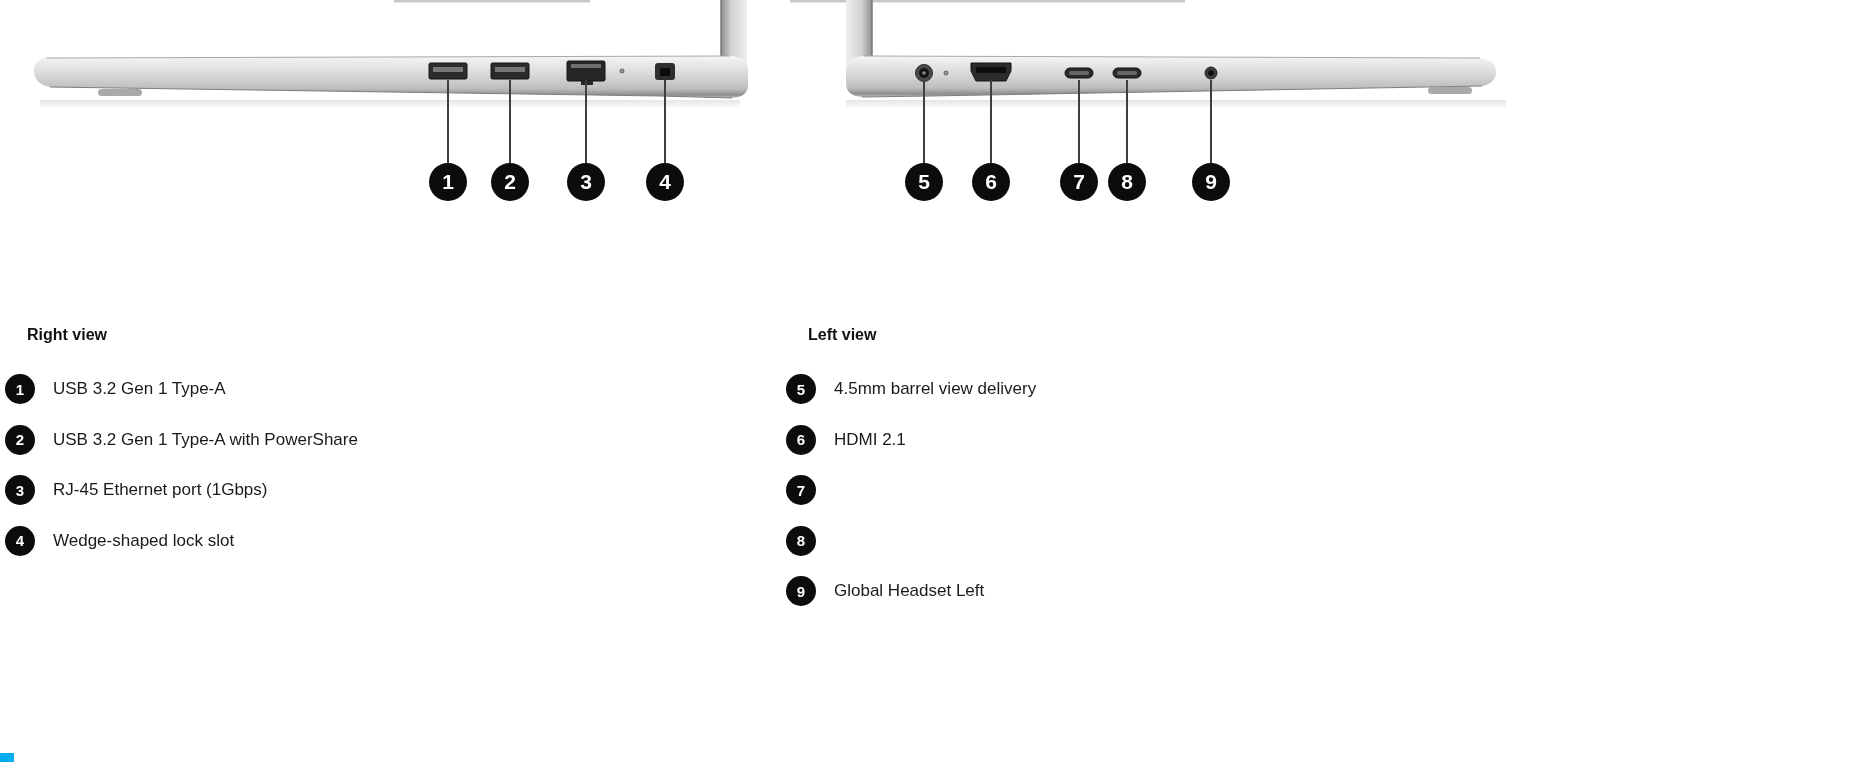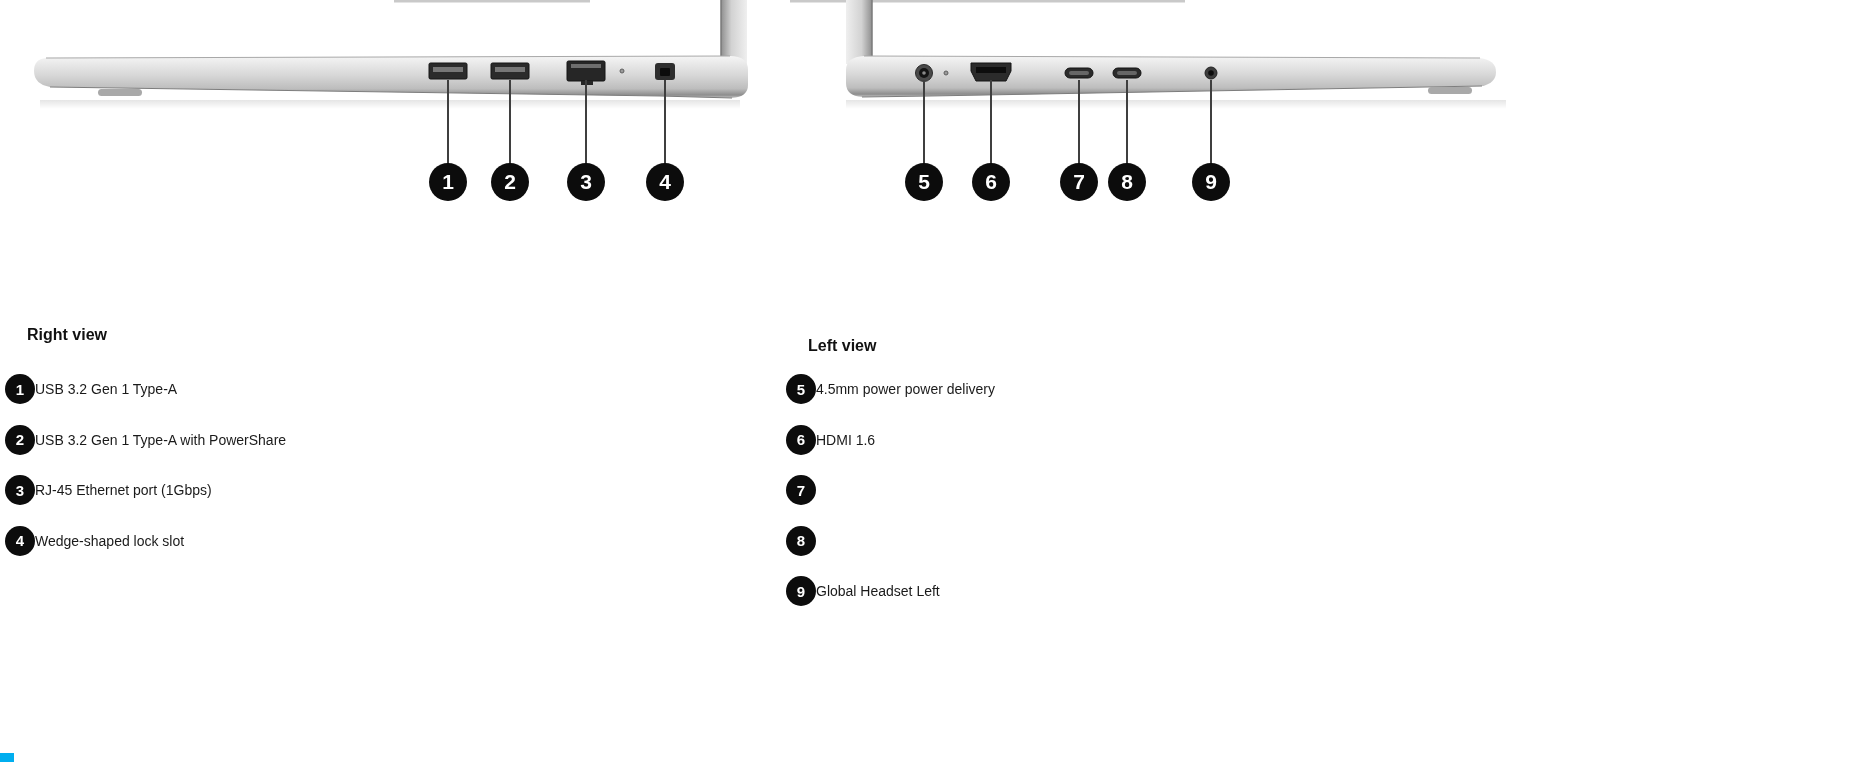--- a/index.html
+++ b/index.html
@@ -16,21 +16,21 @@
     font-size:21px; font-weight:bold;
   }
   .legend-title { position:absolute; font-size:16px; font-weight:700; color:#111111; }
   .legend-list { position:absolute; }
   .legend-row { display:flex; align-items:center; height:50.5px; }
   .badge {
     flex:0 0 30px; width:30px; height:30px; border-radius:50%;
     background:#0c0c0c; color:#ffffff; display:flex; align-items:center; justify-content:center;
     font-size:15px; font-weight:700;
   }
-  .legend-label { font-size:14px; color:#1a1a1a; white-space:nowrap; }
+  .legend-label { margin-left:18px; font-size:17px; color:#1a1a1a; white-space:nowrap; }
   .corner-mark { position:absolute; left:0; bottom:0; width:14px; height:9px; background:#00aeef; }
 </style>
 </head>
 <body>
 
 <div class="canvas">
 
   <svg class="laptop" style="left:20px; width:745px; height:112px;" viewBox="0 0 745 112">
     <defs>
       <linearGradient id="bodyL" x1="0" y1="0" x2="0" y2="1">
@@ -178,29 +178,29 @@
     <div class="legend-row">
       <span class="badge">3</span>
       <span class="legend-label">RJ-45 Ethernet port (1Gbps)</span>
     </div>
     <div class="legend-row">
       <span class="badge">4</span>
       <span class="legend-label">Wedge-shaped lock slot</span>
     </div>
   </div>
 
-  <h2 class="legend-title" style="left:808px; top:326px;margin-top:11px;">Left view</h2>
+  <h2 class="legend-title" style="left:808px; top:326px;">Left view</h2>
   <div class="legend-list" style="left:786px; top:364px;">
     <div class="legend-row">
       <span class="badge">5</span>
-      <span class="legend-label">4.5mm power power delivery</span>
+      <span class="legend-label">4.5mm barrel view delivery</span>
     </div>
     <div class="legend-row">
       <span class="badge">6</span>
-      <span class="legend-label">HDMI 1.6</span>
+      <span class="legend-label">HDMI 2.1</span>
     </div>
     <div class="legend-row">
       <span class="badge">7</span>
     </div>
     <div class="legend-row">
       <span class="badge">8</span>
     </div>
     <div class="legend-row">
       <span class="badge">9</span>
       <span class="legend-label">Global Headset Left</span>

